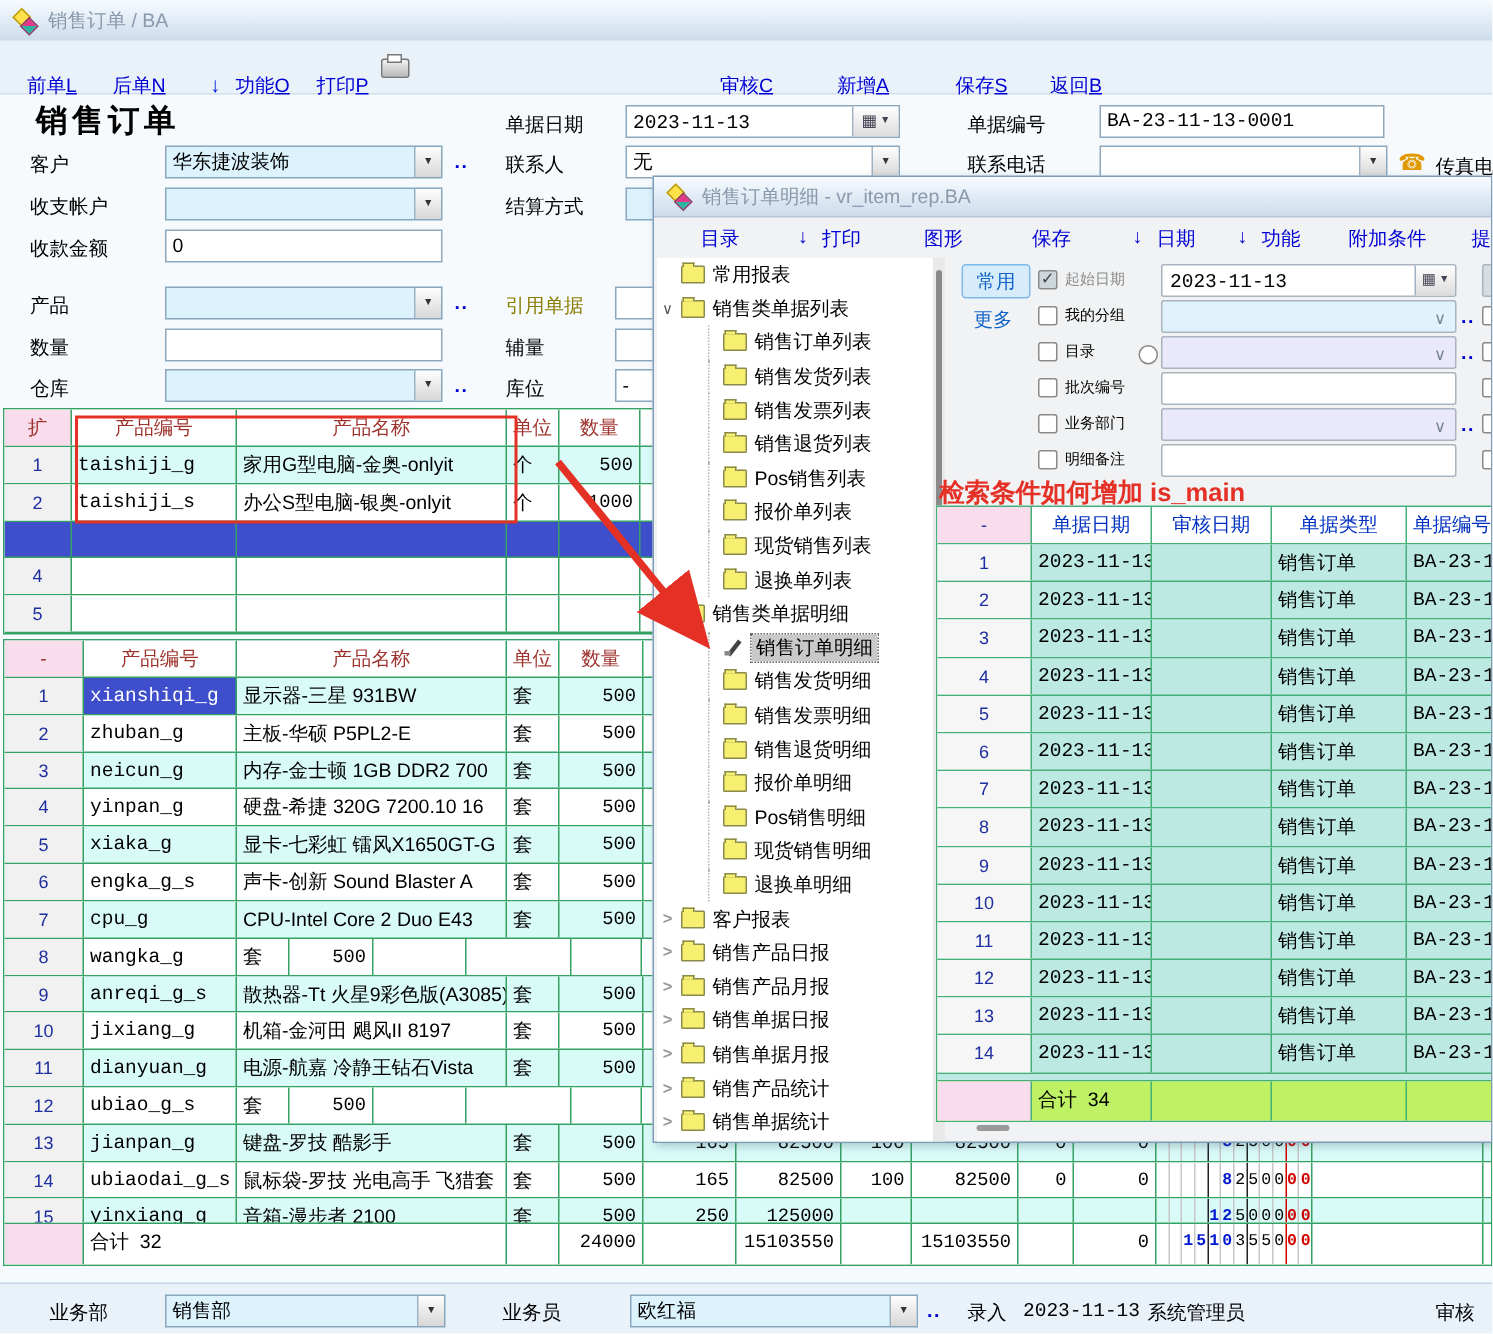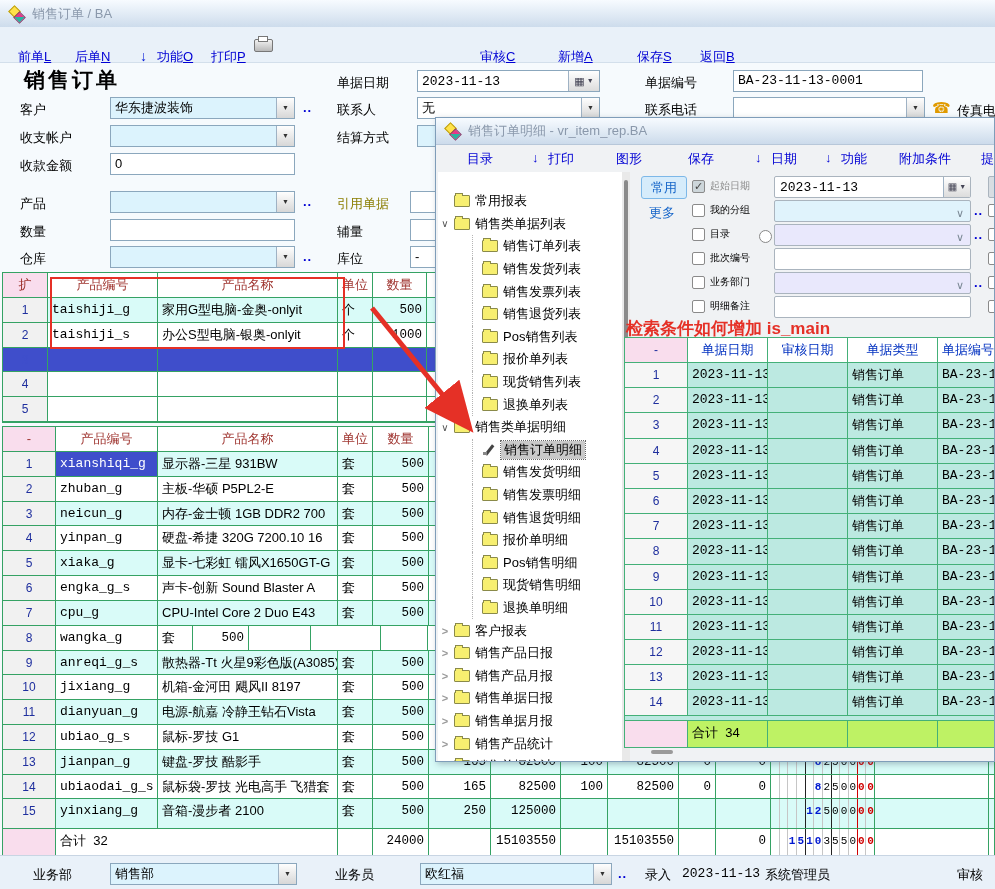--- a/index.html
+++ b/index.html
@@ -40,21 +40,21 @@
   .tc{box-sizing:border-box;border-right:1px solid #35a264;padding:0 4px;font-size:13px;
       overflow:hidden;white-space:nowrap;flex:none;line-height:24px}
   .hnum{background:#f9dded}
   .cnuml{background:#f1f1f1;color:#1f2f9e;text-align:center;font-size:12px}
   .numv{font-family:"Liberation Mono",monospace;font-size:12.5px;text-align:right}
   .t1row{height:24.8px}
   .t2row{height:24.82px}
   .rcyan{background:#d9fbf8}
   .rsel{background:#3f4ecb}
   .rsel .tc{color:#3f4ecb;background:transparent}
-  .rclip{height:30px}
+  .rclip{height:17px}
   .cselcode{background:#3f4ecb;color:#fff}
   
   .c1n{width:45px}.c1c{width:110px}.c1m{width:180px}.c1u{width:35px}.c1q{width:54px}.c1f{flex:1;border-right:none}
   
   .c2n{width:53px}.c2c{width:102px}.c2m{width:180px}.c2u{width:35px}.c2q{width:56px}
   .c2p{width:62px}.c2a{width:70px}.c2d{width:47px}.c2a2{width:71px}.c2x6{width:37px}.c2x7{width:55px}
   .c2f1{width:114px}.c2f2{flex:1;border-right:none}
   .dg{width:104px;display:flex;padding:0;border-right:1px solid #35a264}
   .dg span{flex:none;width:8.66px;box-sizing:border-box;border-right:1px solid #c6c6c6;text-align:center;
     font-family:"Liberation Mono",monospace;font-size:11px;color:#000}
@@ -67,21 +67,21 @@
   
   #statusbar{left:0;top:855px;width:995px;height:34px;background:#e9f1f9;border-top:1px solid #c8d5e3}
   
   #popup{left:435px;top:117px;width:560px;height:645px;background:#f0f2f4;border:1px solid #7f9db9;
     box-shadow:2px 2px 6px rgba(60,80,100,.35);overflow:hidden;box-sizing:border-box}
   #ptitle{left:0;top:0;width:100%;height:26px;background:linear-gradient(#f7fbff,#ccdbeb);
     border-bottom:1px solid #b7c7d9;display:flex;align-items:center}
   #ptoolbar{left:0;top:26px;width:100%;height:28px}
   .ptbi{position:absolute;top:6px;color:#0000d4;font-size:13px;white-space:nowrap}
   #pbody{left:0;top:54px;width:560px;height:591px}
-  #tree{left:2px;top:0;width:184px;height:591px;background:#fff;overflow:hidden;padding-top:18px;box-sizing:border-box}
+  #tree{left:2px;top:0;width:184px;height:591px;background:#fff;overflow:hidden;padding-top:0;box-sizing:border-box}
   .trw{height:22.6px;display:flex;align-items:center;font-size:13px;white-space:nowrap;position:relative}
   .trw .chev{width:14px;flex:none;text-align:center;font-size:10px;color:#555}
   .trw .chev.col{color:#999;font-weight:bold;font-size:11px}
   .l1{padding-left:28px}
   .l1::before{content:"";position:absolute;left:34px;top:0;bottom:0;border-left:1px dotted #b5b5b5}
   .folder{width:14px;height:10px;background:#f7ef70;border:1px solid #8a8a4a;border-radius:1px;position:relative;flex:none;margin:0 5px 0 2px}
   .folder::before{content:"";position:absolute;top:-3px;left:0;width:6px;height:2px;background:#f7ef70;border:1px solid #8a8a4a;border-bottom:none}
   .pen{width:14px;height:12px;position:relative;flex:none;margin:0 5px 0 2px}
   .pen::before{content:"";position:absolute;left:6px;top:0;width:3px;height:12px;background:#444;transform:rotate(38deg)}
   .pen::after{content:"";position:absolute;left:1px;top:8px;width:4px;height:3px;background:#888}
@@ -591,21 +591,20 @@
             <span></span>
             <span></span>
             <span></span>
           </div>
           <div class="tc c2f1"></div>
           <div class="tc c2f2"></div>
         </div>
         <div class="trow t2row">
           <div class="tc c2n cnuml">12</div>
           <div class="tc c2c mono">ubiao_g_s</div>
-          <div class="tc c2m">鼠标-罗技 G1</div>
           <div class="tc c2u">套</div>
           <div class="tc c2q numv">500</div>
           <div class="tc c2p numv"></div>
           <div class="tc c2a numv"></div>
           <div class="tc c2d numv"></div>
           <div class="tc c2a2 numv"></div>
           <div class="tc c2x6 numv"></div>
           <div class="tc c2x7 numv"></div>
           <div class="tc dg">
             <span></span>

